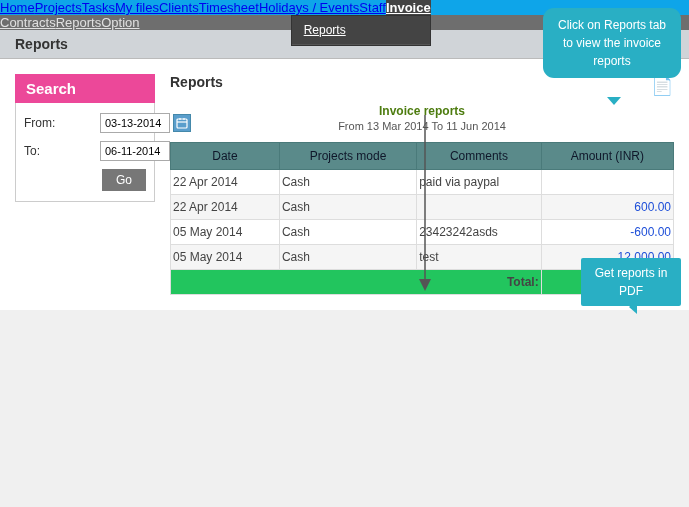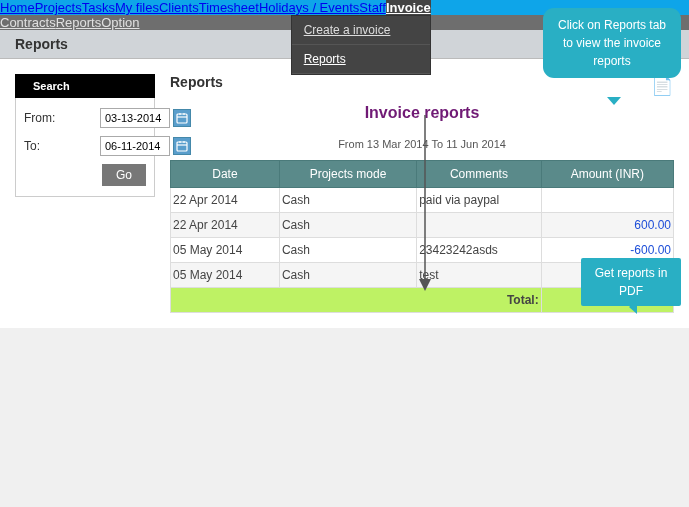--- a/index.html
+++ b/index.html
@@ -26,50 +26,50 @@
     .content-area { background: #fff; margin: 0; padding: 0; }
 
     
     .page-title-bar { background: #d0d4d8; padding: 6px 15px; font-size: 14px; font-weight: bold; color: #333; border-bottom: 1px solid #bbb; display: flex; align-items: center; justify-content: space-between; }
 
     
     .main-content { display: flex; padding: 15px; gap: 15px; background: #fff; }
 
     
     .search-panel { width: 140px; flex-shrink: 0; }
-    .search-panel-header { background: #000000; color: #fff; padding: 6px 18px; font-size: 11px; font-weight: bold; }
+    .search-panel-header { background: #ec4899; color: #fff; padding: 6px 11px; font-size: 15px; font-weight: bold; }
     .search-panel-body { border: 1px solid #ccc; border-top: none; padding: 10px 8px; }
     .search-row { display: flex; align-items: center; margin-bottom: 8px; }
     .search-label { font-size: 12px; color: #333; width: 30px; flex-shrink: 0; }
     .search-input { border: 1px solid #aaa; padding: 3px 4px; font-size: 11px; width: 70px; margin-left: 46px; }
     .cal-icon { width: 18px; height: 18px; background: #5a9ecc; border: 1px solid #4488aa; margin-left: 3px; display: flex; align-items: center; justify-content: center; cursor: pointer; flex-shrink: 0; }
     .cal-icon svg { width: 12px; height: 12px; }
     .go-btn { background: #777; color: #fff; border: none; padding: 4px 14px; font-size: 12px; cursor: pointer; margin-top: 4px; margin-left: auto; display: block; }
 
     
     .reports-panel { flex: 1; }
     .reports-panel-header { font-size: 14px; font-weight: bold; color: #333; margin-bottom: 8px; }
 
     
     .pdf-tooltip { position: absolute; right: 8px; top: 255px; background: #29afc4; color: #fff; padding: 6px 10px; font-size: 12px; width: 100px; text-align: center; line-height: 1.5; z-index: 200; border-radius: 2px; }
     .pdf-arrow { position: absolute; right: 52px; top: 300px; width: 0; height: 0; border-top: 7px solid transparent; border-bottom: 7px solid transparent; border-right: 8px solid #29afc4; z-index: 200; }
 
     .pdf-icon { color: #c00; font-size: 18px; cursor: pointer; }
 
-    .invoice-title { text-align: center; font-size: 16px; font-weight: bold; color: #701a75; margin-bottom: 16px; }
+    .invoice-title { text-align: center; font-size: 12px; font-weight: bold; color: #4d7c0f; margin-bottom: 2px; }
     .invoice-subtitle { text-align: center; font-size: 11px; color: #555; margin-bottom: 10px; }
 
     
     .report-table { width: 100%; border-collapse: collapse; font-size: 12px; }
-    .report-table th { background: #5a8a8a; color: #ffffff; padding: 6px 8px; text-align: center; font-weight: normal; border: 1px solid #4a7a7a; }
+    .report-table th { background: #5a8a8a; color: #0f172a; padding: 6px 8px; text-align: center; font-weight: normal; border: 1px solid #4a7a7a; }
     .report-table td { padding: 5px 2px; border: 1px solid #ddd; color: #444; }
     .report-table tr:nth-child(even) { background: #f5f5f5; }
     .report-table tr:nth-child(odd) { background: #fff; }
     .report-table .amount-cell { text-align: right; color: #1d4ed8; }
-    .report-table .total-row td { background: #bef264; font-weight: bold; text-align: right; }
+    .report-table .total-row td { background: #22c55e; font-weight: bold; text-align: right; }
     .report-table .total-row .total-amount { color: #444; }
 
   </style>
 </head>
 <body>
 
 <div class="tooltip-box">
   <span>Click on Reports tab to view the invoice reports</span>
 </div>
 <div class="arrow-down-tooltip"></div>
@@ -79,21 +79,20 @@
   <a href="#">Projects</a>
   <a href="#">Tasks</a>
   <a href="#">My files</a>
   <a href="#">Clients</a>
   <a href="#">Timesheet</a>
   <a href="#">Holidays / Events</a>
   <a href="#">Staff</a>
   <div class="nav-item-invoice">
     <a href="#" style="background:#444; font-weight:bold;">Invoice</a>
     <div class="dropdown-menu">
-      <a href="#">Create a invoice</a>
       <a href="#" class="selected-item">Reports</a>
     </div>
   </div>
 </div>
 
 <div class="nav-row2">
   <a href="#">Contracts</a>
   <a href="#">Reports</a>
   <a href="#">Option</a>
 </div>

